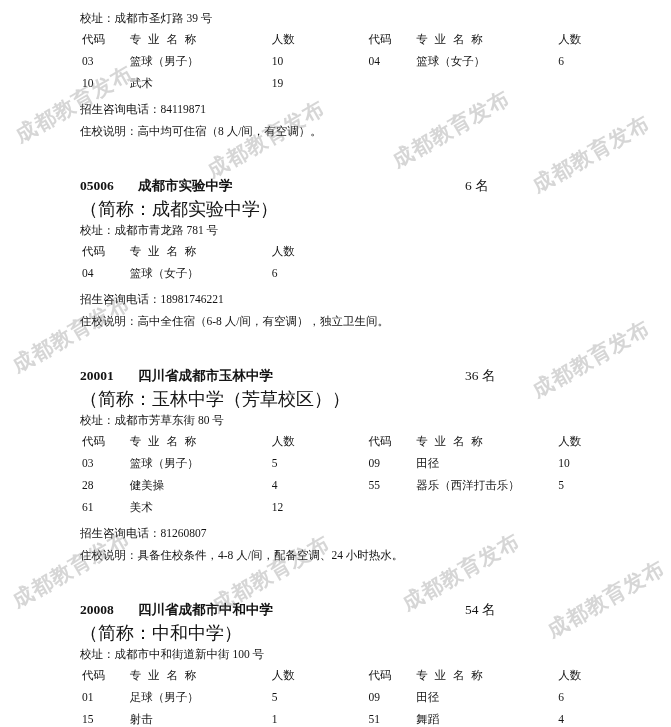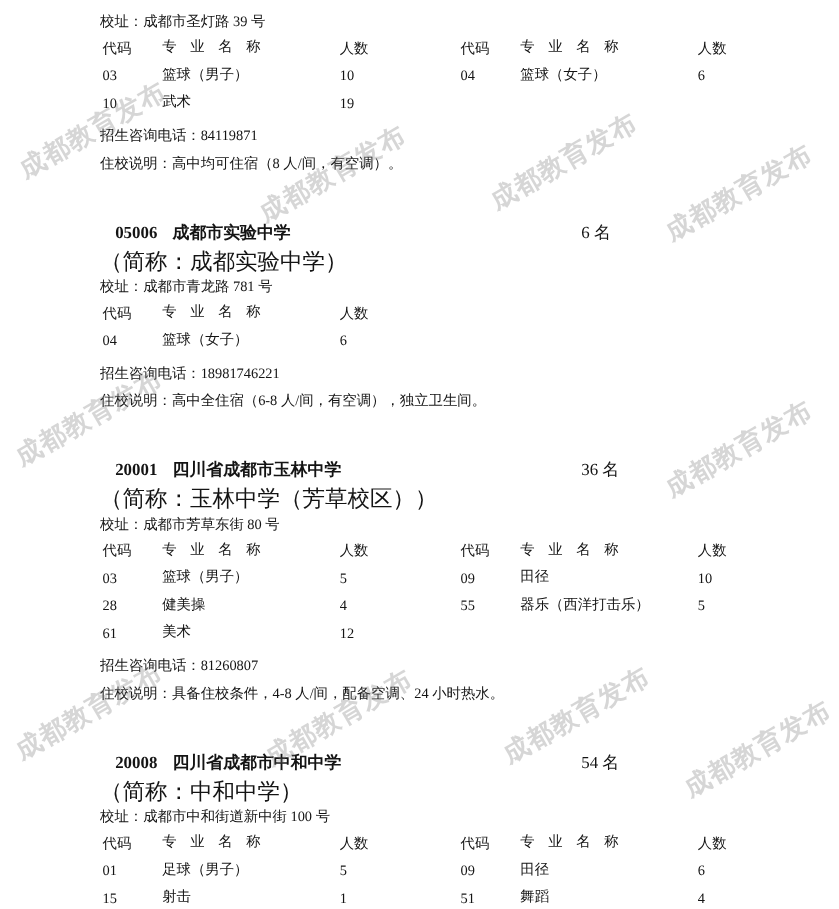--- a/index.html
+++ b/index.html
@@ -51,21 +51,20 @@
   .school-head {
     font-size: 13.5px;
     font-weight: bold;
     line-height: 24px;
     margin-top: 6px;
     position: relative;
   }
   .school-head .code {
     display: inline-block;
     min-width: 58px;
-    text-align: center;
   }
   .school-head .quota {
     position: absolute;
     left: 385px;
     font-weight: normal;
   }
   .alias {
     font-size: 18px;
     font-weight: normal;
     line-height: 22px;
@@ -79,21 +78,21 @@
     border-collapse: collapse;
     font-size: 11.5px;
   }
   .tbl td {
     padding: 0;
     line-height: 22px;
     vertical-align: top;
     white-space: nowrap;
   }
   .c-code { width: 40px; padding-left: 2px !important; margin-left: 40px; }
-  .c-name { width: 120px; font-family: Liberation Mono, monospace; }
+  .c-name { width: 120px; }
   .c-num  { width: 80px; }
   .hdr td { font-size: 11.5px; }
   .sp-name { letter-spacing: 2px; }
   .tel {
     font-size: 11.5px;
     line-height: 22px;
     margin-top: 4px;
   }
   .note {
     font-size: 11.5px;

